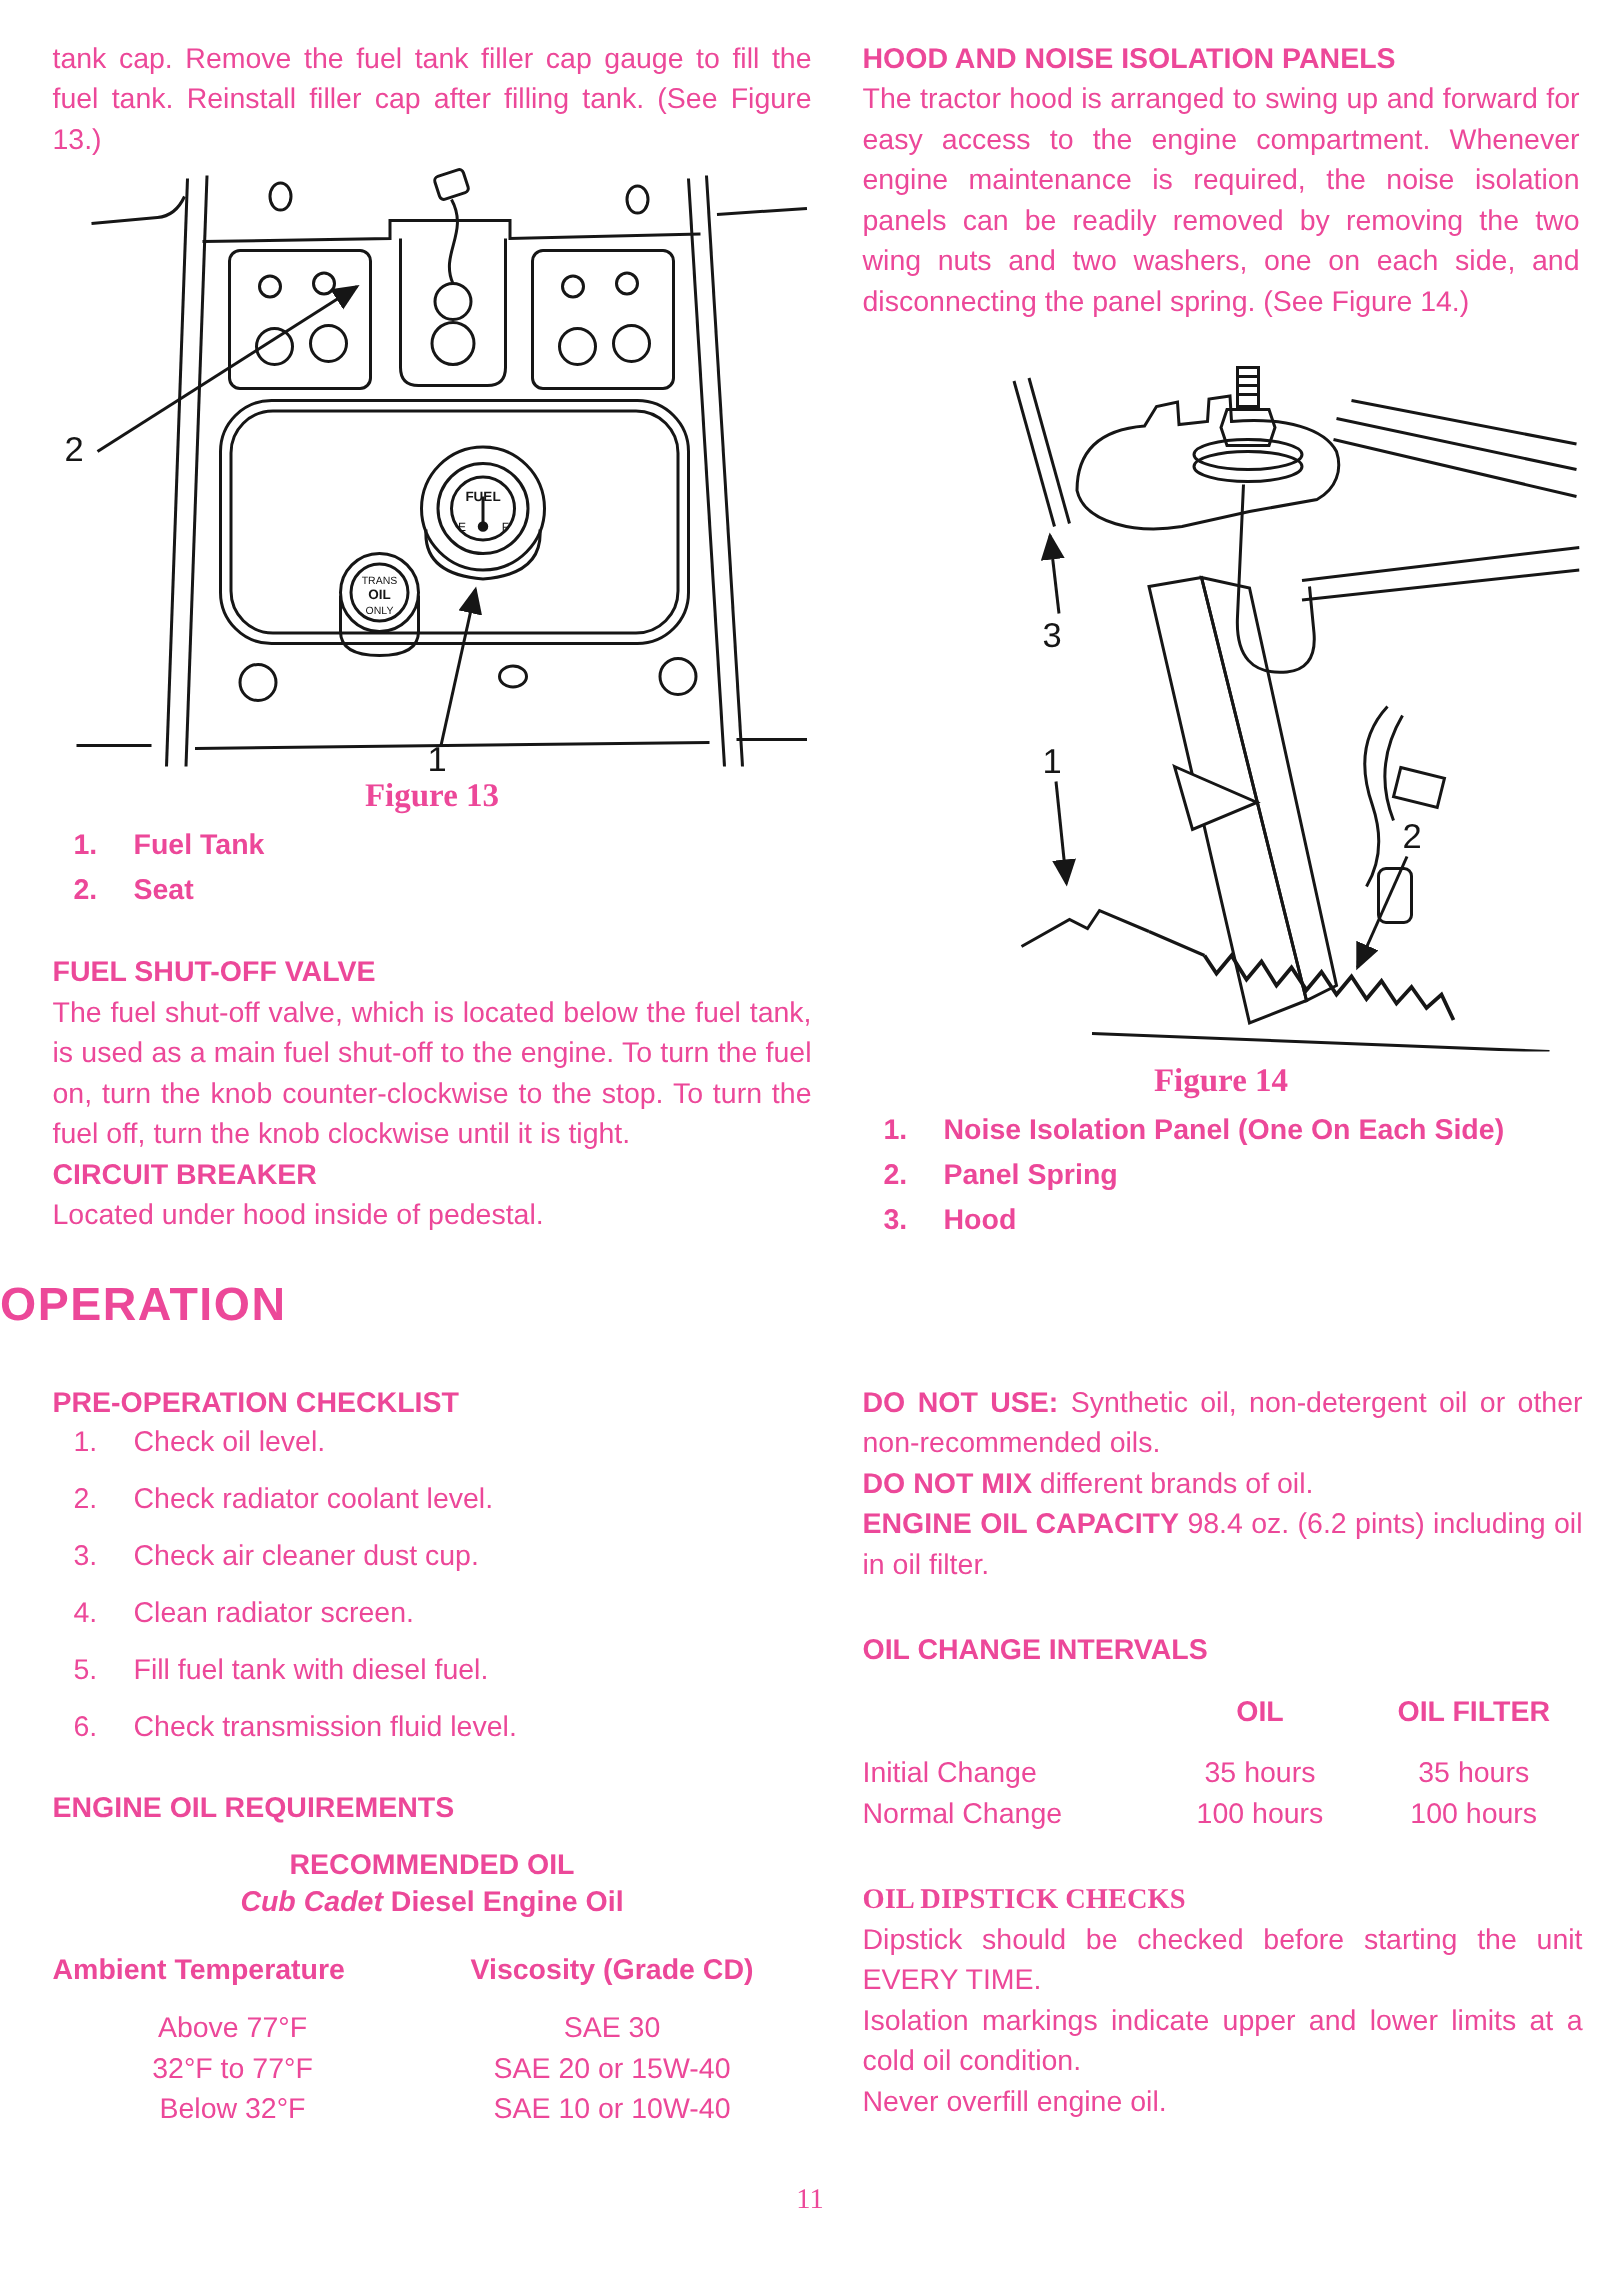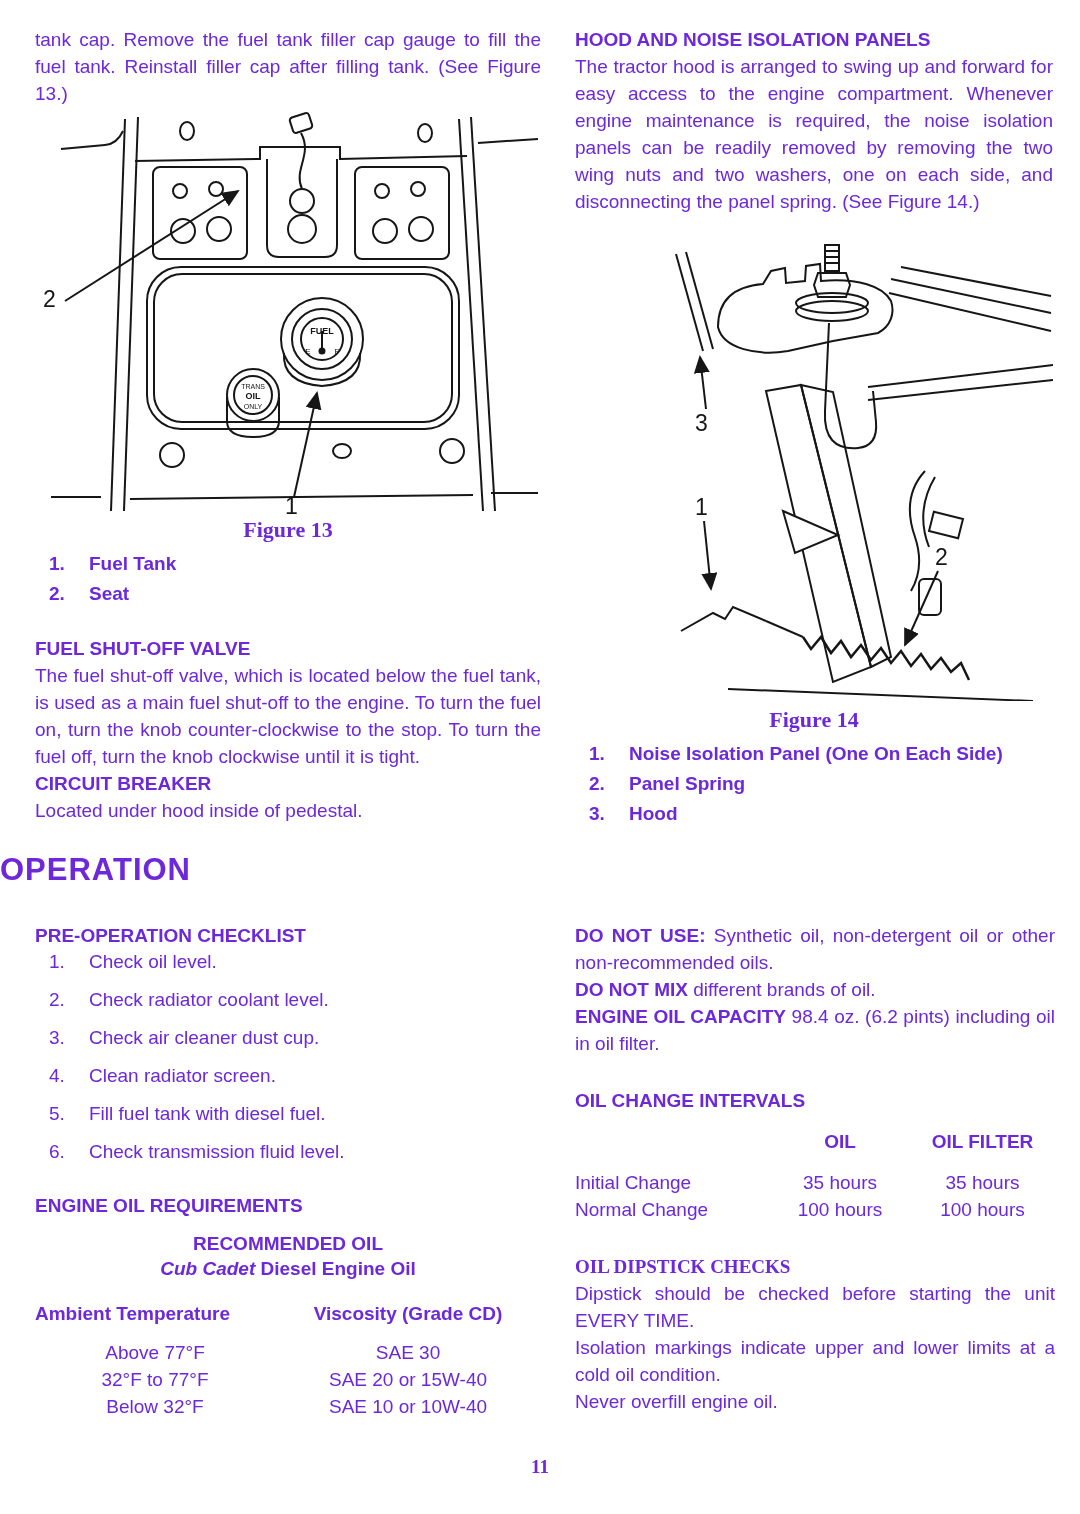--- a/index.html
+++ b/index.html
@@ -1,18 +1,18 @@
 <!DOCTYPE html>
 <html><head>
 <meta charset="utf-8">
 <style>
   html,body{margin:0;padding:0;background:#e8e8e4;}
   .page{
     position:relative;width:1080px;height:1514px;background:#ffffff;
-    margin:0 auto;font-family:"Liberation Sans", sans-serif;color:#6d28d9;
+    margin:0 auto;font-family:"Liberation Sans", sans-serif;color:#ec4899;
     overflow:hidden;
   }
   .col{position:absolute;}
   .col-left-top{left:35px;top:26px;width:506px;}
   .col-right-top{left:575px;top:26px;width:478px;}
   .col-left-bottom{left:35px;top:922px;width:506px;}
   .col-right-bottom{left:575px;top:922px;width:480px;}
   p.body{font-size:19px;line-height:27px;margin:0;text-align:justify;}
   h3.sec{font-size:19px;line-height:27px;font-weight:bold;margin:0;}
   .fig-caption{
@@ -38,21 +38,21 @@
   .oil-table .cell{text-align:center;}
   .oil-table .hdr-left{text-align:left;}
   .oil-table .gap{height:12px;grid-column:1 / span 2;}
   .int-table{display:grid;grid-template-columns:195px 140px 145px;font-size:19px;line-height:27px;margin-top:14px;}
   .int-table .hdr{font-weight:bold;text-align:center;}
   .int-table .rowlabel{text-align:left;}
   .int-table .val{text-align:center;}
   .int-table .gap{height:14px;grid-column:1 / span 3;}
   .page-num{
     position:absolute;left:0;top:1456px;width:1080px;text-align:center;
-    font-size:19px;font-family:"Liberation Serif", serif;font-weight:bold;
+    font-size:19px;font-family:"Liberation Serif", serif;font-weight:normal;
   }
   .mt14{margin-top:14px;} .mt16{margin-top:16px;} .mt22{margin-top:22px;} .mb14{margin-bottom:14px;}
 </style>
 </head>
 <body>
 
 <div class="page">
 
   <div class="col col-left-top">
     <p class="body">tank cap.  Remove the fuel tank filler cap gauge to fill the fuel tank.  Reinstall filler cap after filling tank. (See Figure 13.)</p>

